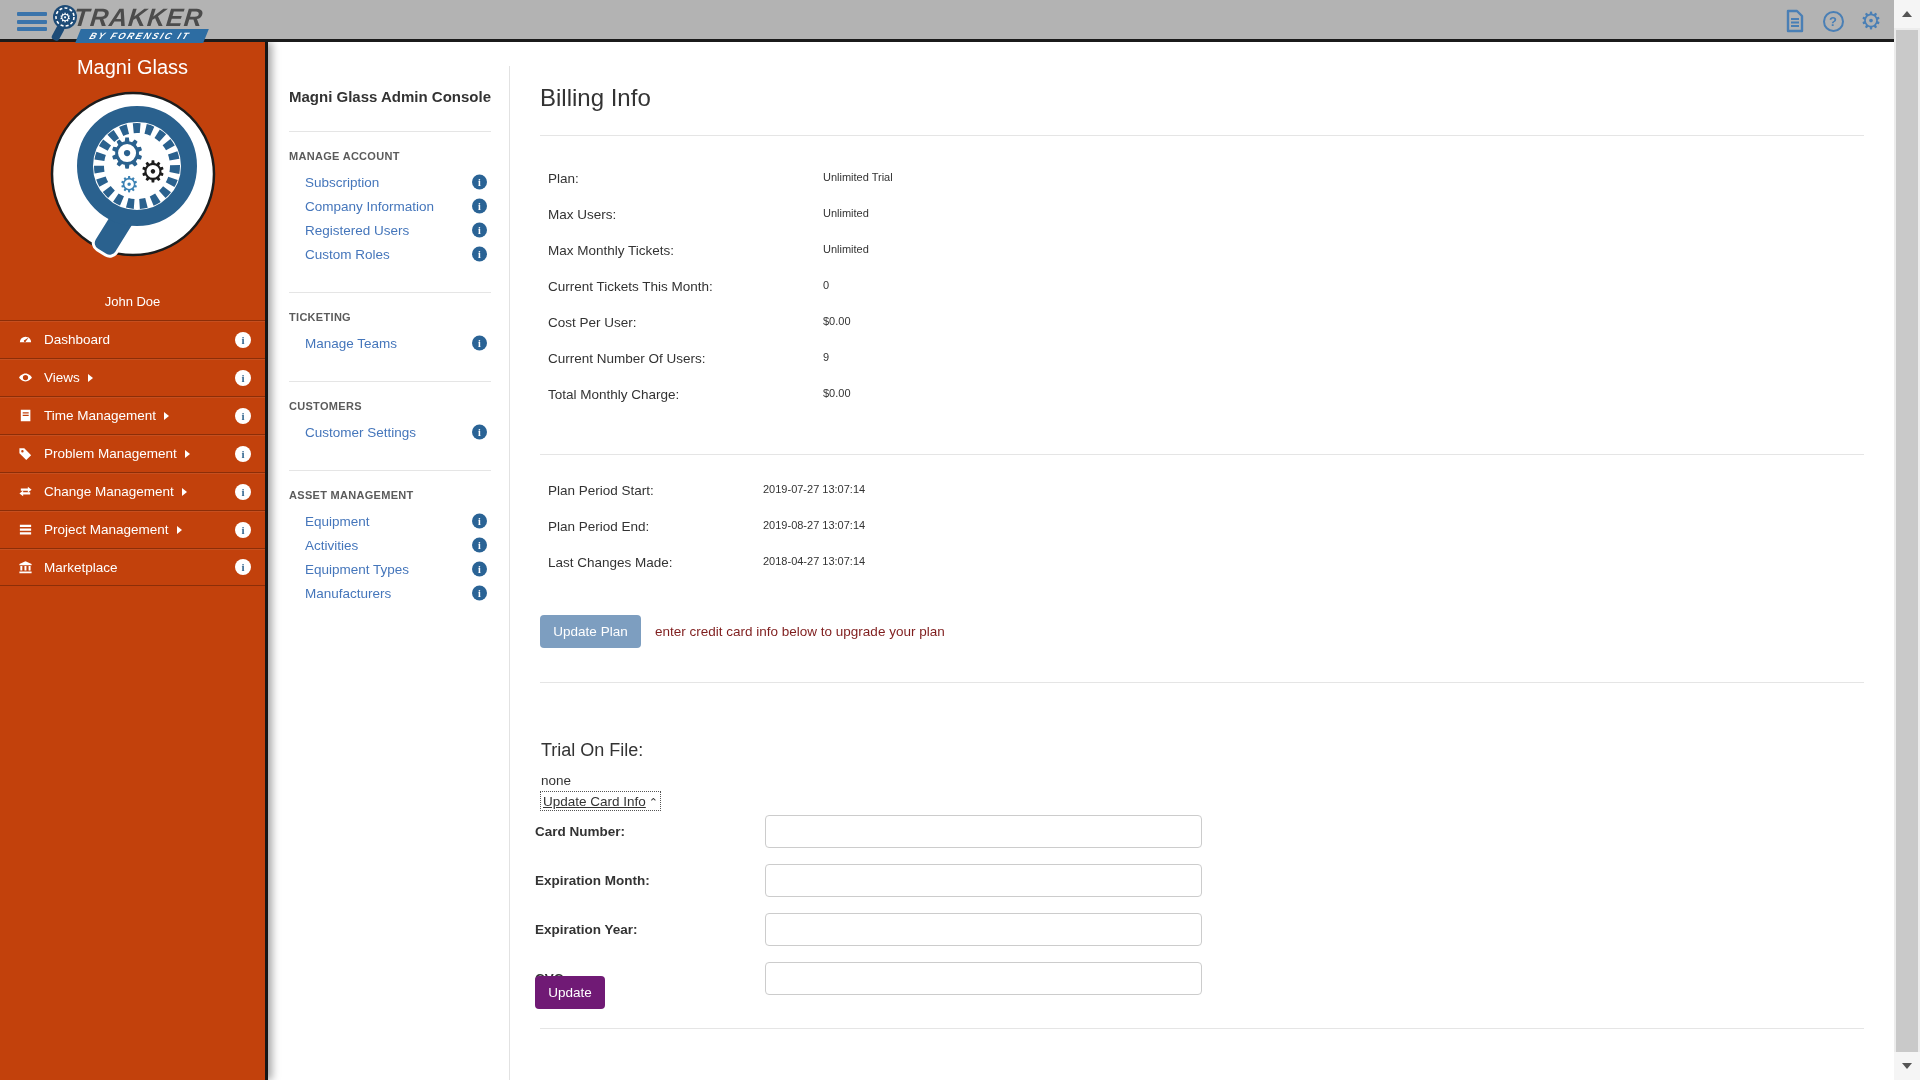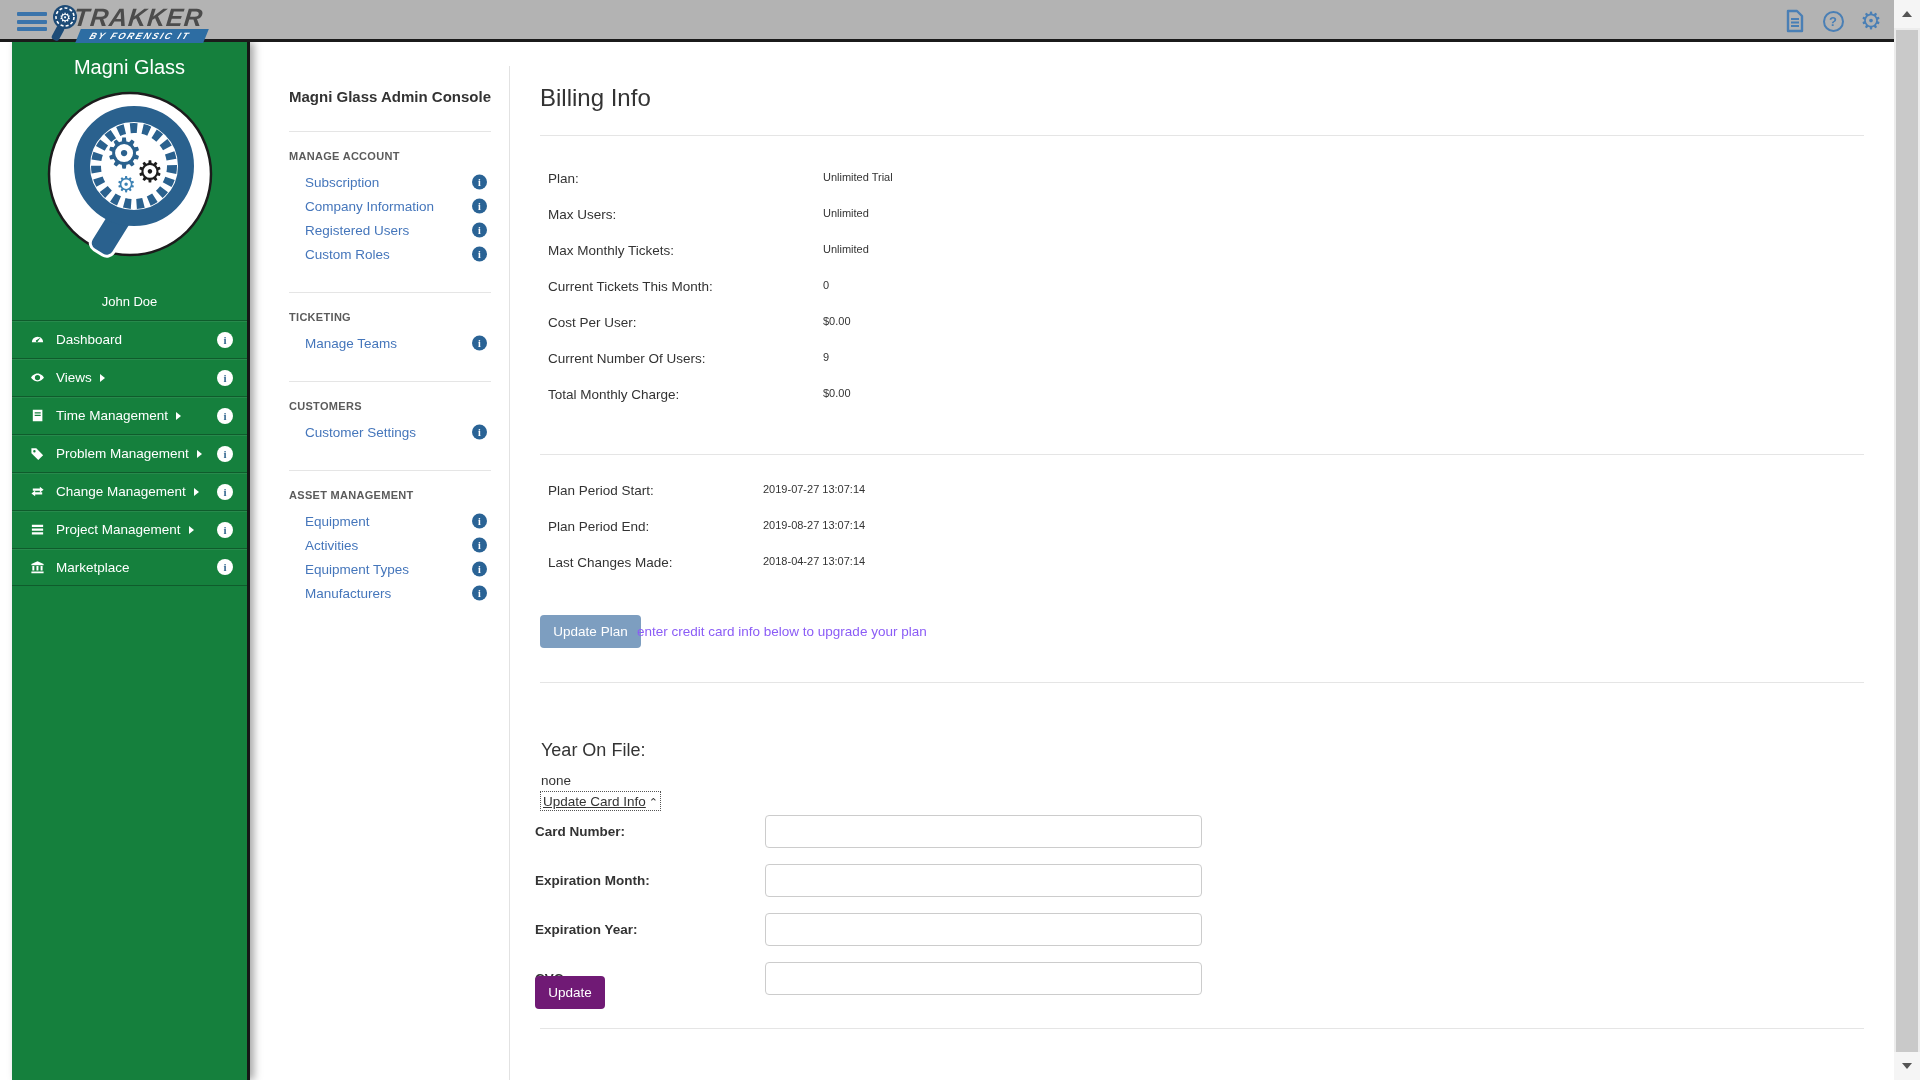--- a/index.html
+++ b/index.html
@@ -33,23 +33,23 @@
     display:flex; align-items:center; justify-content:center; cursor:pointer; }
   .sb-up { top:0; } .sb-down { bottom:0; }
   .tri-up { width:0; height:0; border-left:5px solid transparent; border-right:5px solid transparent;
     border-bottom:6px solid #555; }
   .tri-down { width:0; height:0; border-left:5px solid transparent; border-right:5px solid transparent;
     border-top:6px solid #555; }
   .sb-thumb { position:absolute; left:2px; top:30px; width:22px; height:1022px;
     background:#c9c9c9; cursor:pointer; }
 
   
-  .sidebar { position:absolute; left:0; top:42px; width:238px; height:1038px;
-    background:#15803d; border-right:3px solid #161616; z-index:20;
-    box-shadow:4px 0 8px rgba(0,0,0,.35);margin-left:12px; }
+  .sidebar { position:absolute; left:0; top:42px; width:268px; height:1038px;
+    background:#c2410c; border-right:3px solid #161616; z-index:20;
+    box-shadow:4px 0 8px rgba(0,0,0,.35); }
   .ws-title { margin-top:14px; text-align:center; color:#fff; font-size:20px; }
   .avatar { position:absolute; left:50%; top:48px; transform:translateX(-50%); }
   .user-name { position:absolute; top:252px; width:100%; text-align:center; color:#fff; font-size:13px; }
   .nav { position:absolute; top:278px; width:100%; }
   .nav-item { position:relative; height:38px; display:flex; align-items:center;
     padding-left:18px; color:#fff; font-size:13.5px; cursor:pointer;
     border-top:1px solid rgba(0,0,0,.28); box-shadow:inset 0 1px 0 rgba(255,255,255,.08); }
   .nav-item:last-child { border-bottom:1px solid rgba(0,0,0,.28); }
   .nav-ic { width:17px; height:16px; margin-right:9px; display:inline-flex; align-items:center; }
   .nav-ic svg { width:15px; height:15px; fill:#fff; }
@@ -78,21 +78,21 @@
   
   .main { position:absolute; left:510px; top:42px; width:1384px; height:1038px; background:#fff; }
   .page-title { position:absolute; left:30px; top:42px; font-size:24px; color:#333; }
   .hr { position:absolute; left:30px; right:30px; border-top:1px solid #e5e5e5; }
   .row-label { position:absolute; left:38px; font-size:13.5px; color:#333; }
   .row-value { position:absolute; left:313px; font-size:11px; color:#333; }
   .period-value { left:253px; }
   .btn { border:none; border-radius:4px; color:#fff; font-size:13.5px;
     font-family:"Liberation Sans",sans-serif; cursor:pointer; }
   .update-plan { position:absolute; left:30px; top:573px; width:101px; height:33px; background:#7d9ec0; }
-  .red-note { position:absolute; left:127px; top:582px; font-size:13.5px; color:#8b5cf6; }
+  .red-note { position:absolute; left:145px; top:582px; font-size:13.5px; color:#7f1d1d; }
   .card-title { position:absolute; left:31px; top:698px; font-size:18px; color:#333; }
   .card-none { position:absolute; left:31px; top:731px; font-size:13.5px; color:#333; }
   .card-link-wrap { position:absolute; left:30px; top:749px; border:1px dotted #555; padding:0 2px; }
   .card-link { font-size:13.5px; color:#333; text-decoration:underline; cursor:pointer; }
   .collapse-caret { font-size:11px; color:#333; margin-left:3px; }
   .collapse-caret::after { content:"\2303"; }
   .f-label { position:absolute; left:25px; font-size:13.5px; font-weight:700; color:#333; }
   .f-input { position:absolute; left:255px; width:437px; height:33px; border:1px solid #ccc;
     border-radius:4px; font-size:13.5px; padding:0 10px; color:#333; outline:none; }
   .update-btn { position:absolute; left:25px; top:934px; width:70px; height:33px; background:#701a75; }
@@ -310,21 +310,21 @@
   <span class="row-label" style="top:477px">Plan Period End:</span>
   <span class="row-value period-value" style="top:477px">2019-08-27 13:07:14</span>
   <span class="row-label" style="top:513px">Last Changes Made:</span>
   <span class="row-value period-value" style="top:513px">2018-04-27 13:07:14</span>
 
   <button class="btn update-plan">Update Plan</button>
   <span class="red-note">enter credit card info below to upgrade your plan</span>
 
   <div class="hr" style="top:640px"></div>
 
-  <div class="card-title">Year On File:</div>
+  <div class="card-title">Trial On File:</div>
   <div class="card-none">none</div>
   <span class="card-link-wrap"><a class="card-link">Update Card Info</a><span class="collapse-caret"></span></span>
 
   <span class="f-label" style="top:782px">Card Number:</span>
   <input class="f-input" style="top: 773px;" placeholder="">
   <span class="f-label" style="top:831px">Expiration Month:</span>
   <input class="f-input" style="top: 822px;" placeholder="">
   <span class="f-label" style="top:880px">Expiration Year:</span>
   <input class="f-input" style="top: 871px;" placeholder="">
   <span class="f-label" style="top:929px">CVC:</span>

